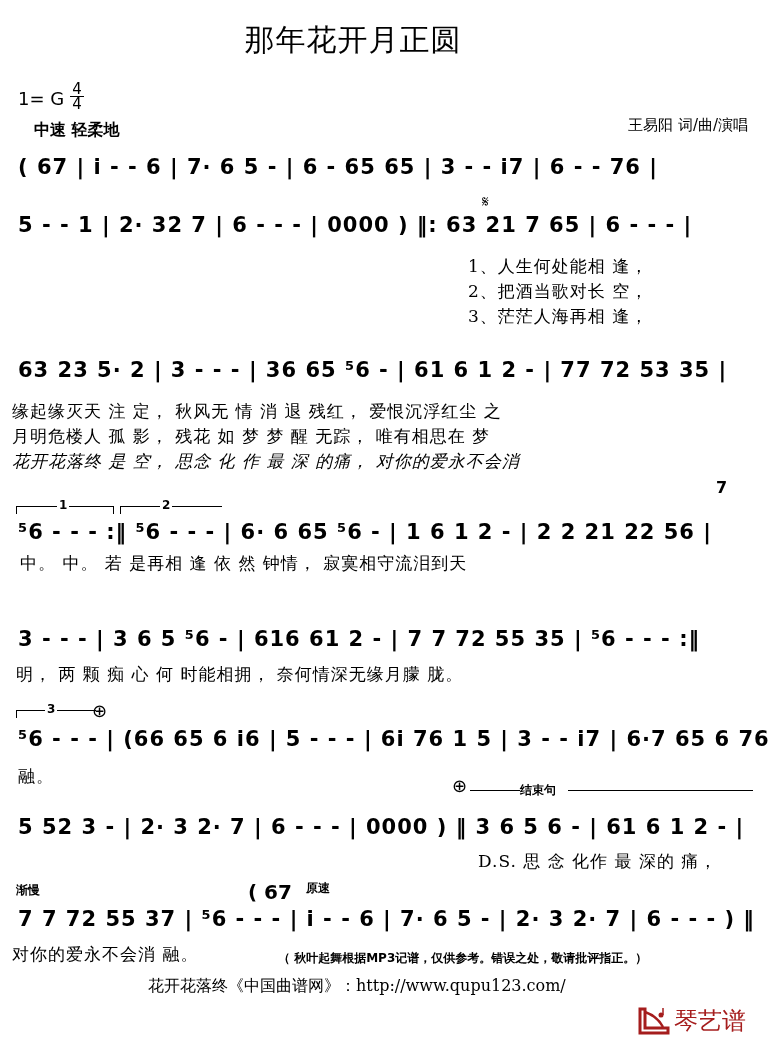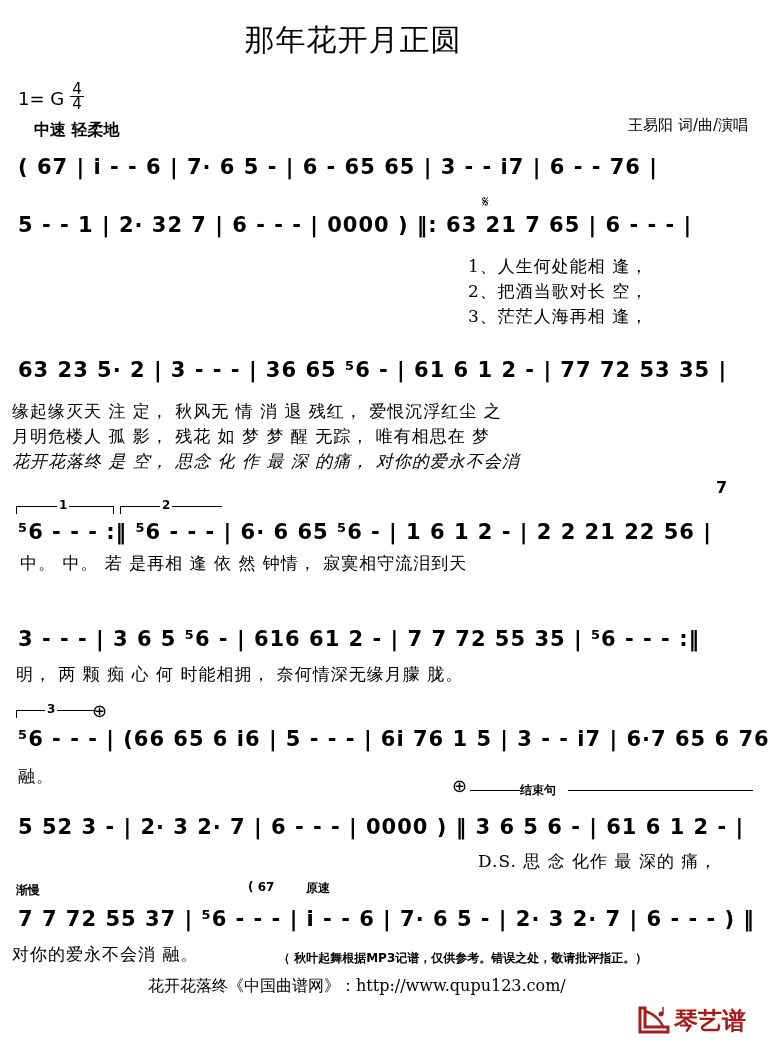--- a/index.html
+++ b/index.html
@@ -10,21 +10,21 @@
   .ts{position:absolute;left:70px;top:82px;font-size:15px;line-height:14px;text-align:center;width:14px;}
   .ts .num{display:block;border-bottom:1px solid #000;}
   .tempo{font-size:16px;top:120px;left:18px;font-weight:bold;margin-left:16px;}
   .author{font-size:15px;top:116px;right:22px;}
   .row{position:absolute;left:18px;white-space:nowrap;font-size:21px;font-weight:bold;letter-spacing:1px;font-family:"DejaVu Sans","Liberation Sans",sans-serif;}
   .lyr{position:absolute;white-space:nowrap;font-size:17px;font-family:"DejaVu Serif","Liberation Serif",serif;letter-spacing:1px;}
   .small{font-size:12px;font-weight:bold;}
   .mark{position:absolute;font-size:16px;}
   .vline{position:absolute;border-left:1px solid #000;}
   .hline{position:absolute;border-top:1px solid #000;}
-  .logo{position:absolute;left:637px;top:1005px;color:#a51d1d;font-size:24px;font-weight:bold;display:flex;}
+  .logo{position:absolute;left:637px;top:1005px;color:#a51d1d;font-size:24px;font-weight:normal;display:flex;align-items:center;}
   .logo svg{margin-right:3px;}
   .footer{font-size:16px;left:148px;top:976px;font-family:"DejaVu Serif","Liberation Serif",serif;}
   .note{font-size:12px;font-weight:bold;left:278px;top:950px;}
 </style>
 </head>
 <body>
 
 <div class="abs title">那年花开月正圆</div>
 <div class="abs key">1= G</div>
 <div class="ts">
@@ -70,21 +70,21 @@
 
 <div class="mark" style="left:452px;top:775px;font-size:18px;">⊕</div>
 <div class="hline" style="left:470px;top:790px;width:50px;"></div>
 <div class="abs small" style="left:520px;top:782px;">结束句</div>
 <div class="hline" style="left:568px;top:790px;width:185px;"></div>
 
 <div class="row" style="top:815px;">5 52 3 - | 2· 3 2· 7 | 6 - - - | 0000 ) ‖ 3 6 5 6 - | 61 6 1 2 - |</div>
 <div class="lyr" style="left:478px;top:850px;">D.S. 思 念 化作    最   深的 痛，</div>
 
 <div class="abs small" style="left:16px;top:882px;">渐慢</div>
-<div class="abs" style="left:248px;top:880px;font-size:12px;font-weight:bold;">( 67</div>
+<div class="abs" style="left:248px;top:880px;font-size:20px;font-weight:bold;">( 67</div>
 <div class="abs small" style="left:306px;top:880px;">原速</div>
 <div class="row" style="top:907px;">7 7 72 55 37 | ⁵6 - - - | i - - 6 | 7· 6 5 - | 2· 3 2· 7 | 6 - - - ) ‖</div>
 <div class="lyr" style="left:12px;top:943px;">对你的爱永不会消   融。</div>
 <div class="abs note">（ 秋叶起舞根据MP3记谱，仅供参考。错误之处，敬请批评指正。）</div>
 
 <div class="abs footer">花开花落终《中国曲谱网》：http://www.qupu123.com/</div>
 
 <div class="logo">
   <svg width="34" height="30" viewBox="0 0 34 30">
     <path d="M3 3 L3 27 L31 27 L31 22 L8 22 L8 3 Z" fill="none" stroke="#a51d1d" stroke-width="3"></path>

